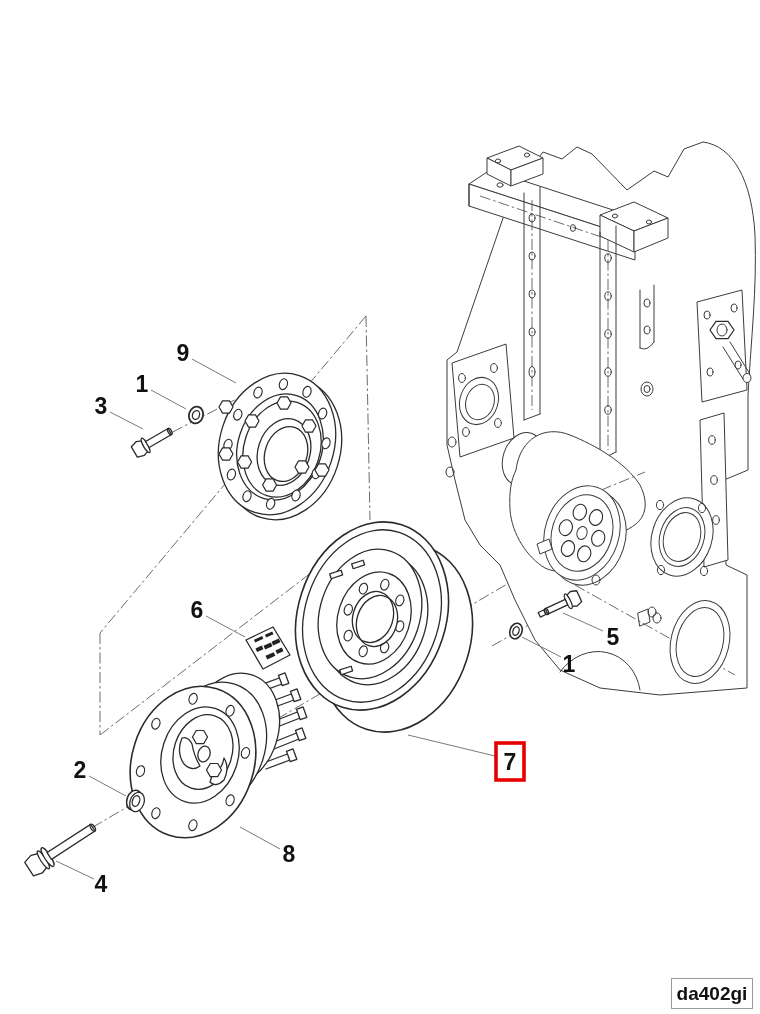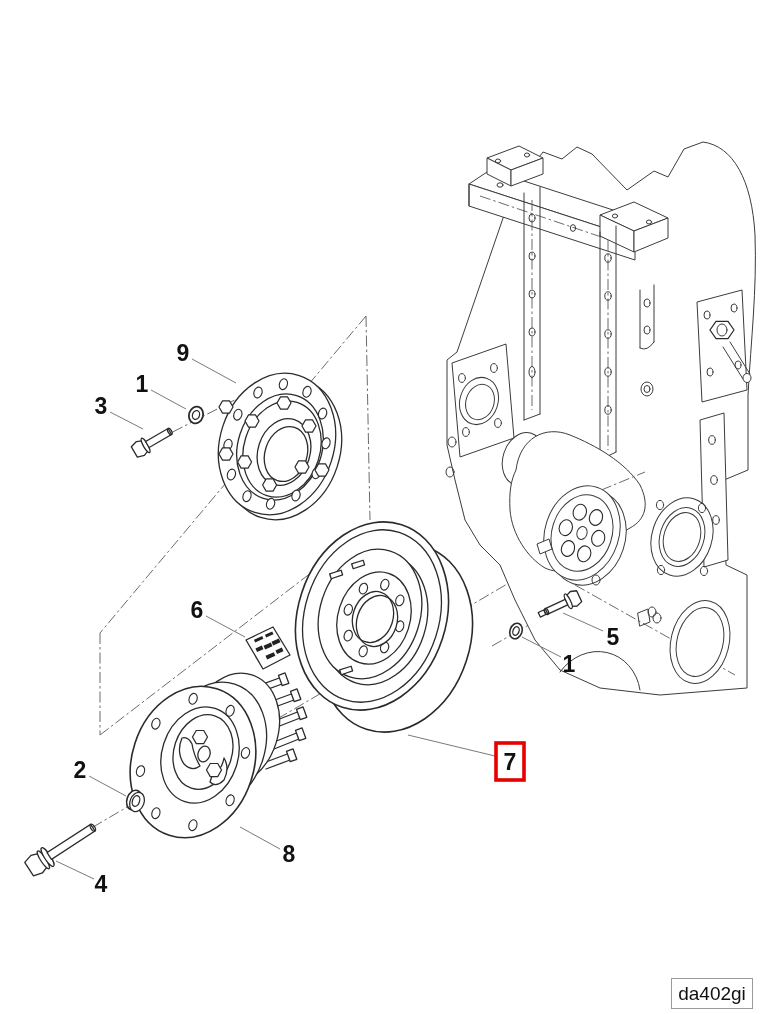--- a/index.html
+++ b/index.html
@@ -4,21 +4,21 @@
 <style>
   html,body{margin:0;padding:0;background:#ffffff;}
   .page{position:relative;width:760px;height:1014px;background:#ffffff;overflow:hidden;
         font-family:"Liberation Sans","DejaVu Sans",sans-serif;}
   svg{position:absolute;left:0;top:0;}
   .callout{font-family:"Liberation Sans","DejaVu Sans",sans-serif;font-size:23px;font-weight:bold;
            fill:#111111;text-anchor:middle;}
   .footer-box{position:absolute;right:7px;bottom:5px;width:80px;height:29px;
               border:1.5px solid #9a9a9a;background:#ffffff;display:flex;
               align-items:center;justify-content:center;}
-  .footer-box span{font-size:19px;font-weight:normal;color:#111;}
+  .footer-box span{font-size:19px;font-weight:bold;color:#111;}
   .part{stroke:#2b2b2b;fill:none;stroke-width:1.3;stroke-linejoin:round;stroke-linecap:round;}
   .partw{stroke:#2b2b2b;fill:#ffffff;stroke-width:1.3;stroke-linejoin:round;}
   .hse{stroke:#3c3c3c;fill:none;stroke-width:1;stroke-linejoin:round;stroke-linecap:round;}
   .hsew{stroke:#3c3c3c;fill:#ffffff;stroke-width:1;stroke-linejoin:round;}
   .cl{stroke:#5a5a5a;stroke-width:.9;fill:none;stroke-dasharray:11 3 2.5 3;}
   .ldr{stroke:#7a7a7a;stroke-width:1;fill:none;}
 </style>
 </head>
 <body>
 

